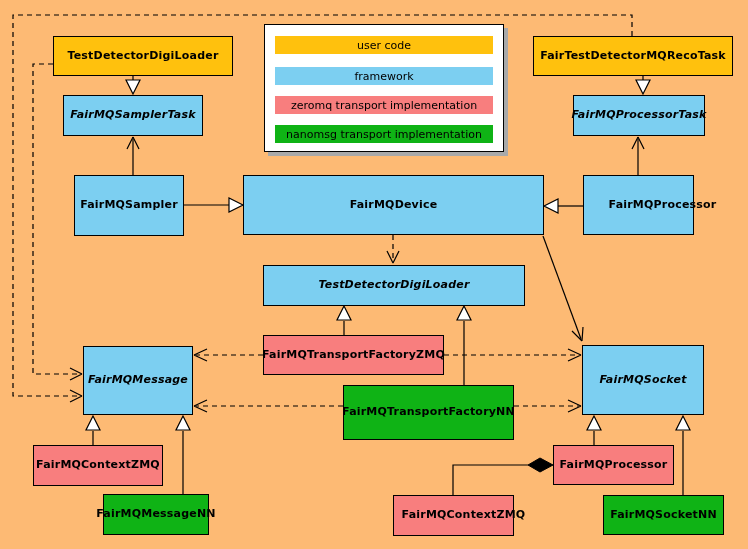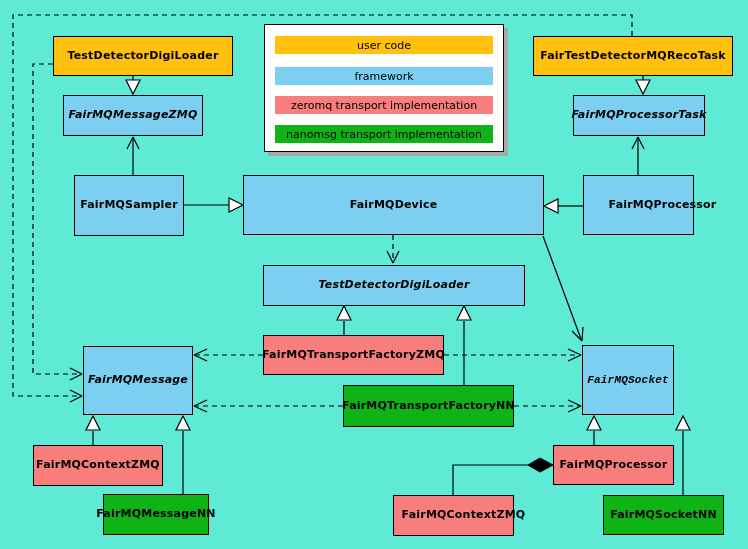--- a/index.html
+++ b/index.html
@@ -1,17 +1,17 @@
 <!DOCTYPE html>
 <html><head>
 <meta charset="utf-8">
 <style>
   html,body { margin:0; padding:0; background:#ffffff; }
   #canvas {
-    position:relative; width:748px; height:549px; background:#5eead4;
+    position:relative; width:748px; height:549px; background:#fdba74;
     font-family:"DejaVu Sans", sans-serif; overflow:hidden;
   }
   #edges { position:absolute; left:0; top:0; width:748px; height:549px; }
   .node {
     position:absolute; box-sizing:border-box; border:1px solid #000;
     display:flex; align-items:center; justify-content:center;
     font-weight:bold; font-size:11px; letter-spacing:0.2px; color:#000;
     text-align:center; line-height:1.1;
   }
   .abstract { font-style:italic; }
@@ -167,47 +167,47 @@
       </div>
   </div>
 
   <div class="node cat-user" style="left:53px;  top:36px;  width:180px; height:40px;">
       <span>TestDetectorDigiLoader</span>
     </div>
   <div class="node cat-user" style="left:533px; top:36px;  width:200px; height:40px;">
       <span>FairTestDetectorMQRecoTask</span>
     </div>
   <div class="node cat-fw abstract" style="left:63px;  top:95px;  width:140px; height:41px;">
-      <span>FairMQMessageZMQ</span>
+      <span>FairMQSamplerTask</span>
     </div>
   <div class="node cat-fw abstract" style="left:573px; top:95px;  width:132px; height:41px;">
       <span>FairMQProcessorTask</span>
     </div>
   <div class="node cat-fw" style="left:74px;  top:175px; width:110px; height:61px;">
       <span>FairMQSampler</span>
     </div>
   <div class="node cat-fw" style="left:243px; top:175px; width:301px; height:60px;">
       <span>FairMQDevice</span>
     </div>
   <div class="node cat-fw" style="left:583px; top:175px; width:111px; height:60px;padding-left:48px;">
       <span>FairMQProcessor</span>
     </div>
   <div class="node cat-fw abstract" style="left:263px; top:265px; width:262px; height:41px;">
       <span>TestDetectorDigiLoader</span>
     </div>
   <div class="node cat-zmq" style="left:263px; top:335px; width:181px; height:40px;">
       <span>FairMQTransportFactoryZMQ</span>
     </div>
-  <div class="node cat-nn" style="left:343px; top:385px; width:171px; height:42px;">
+  <div class="node cat-nn" style="left:343px; top:385px; width:171px; height:55px;">
       <span>FairMQTransportFactoryNN</span>
     </div>
   <div class="node cat-fw abstract" style="left:83px;  top:346px; width:110px; height:69px;">
       <span>FairMQMessage</span>
     </div>
-  <div class="node cat-fw abstract" style="left:582px; top:345px; width:92px; height:70px;font-family:Liberation Mono, monospace;">
+  <div class="node cat-fw abstract" style="left:582px; top:345px; width:122px; height:70px;">
       <span>FairMQSocket</span>
     </div>
   <div class="node cat-zmq" style="left:33px;  top:445px; width:130px; height:41px;">
       <span>FairMQContextZMQ</span>
     </div>
   <div class="node cat-nn" style="left:103px; top:494px; width:106px; height:41px;">
       <span>FairMQMessageNN</span>
     </div>
   <div class="node cat-zmq" style="left:553px; top:445px; width:121px; height:40px;">
       <span>FairMQProcessor</span>

